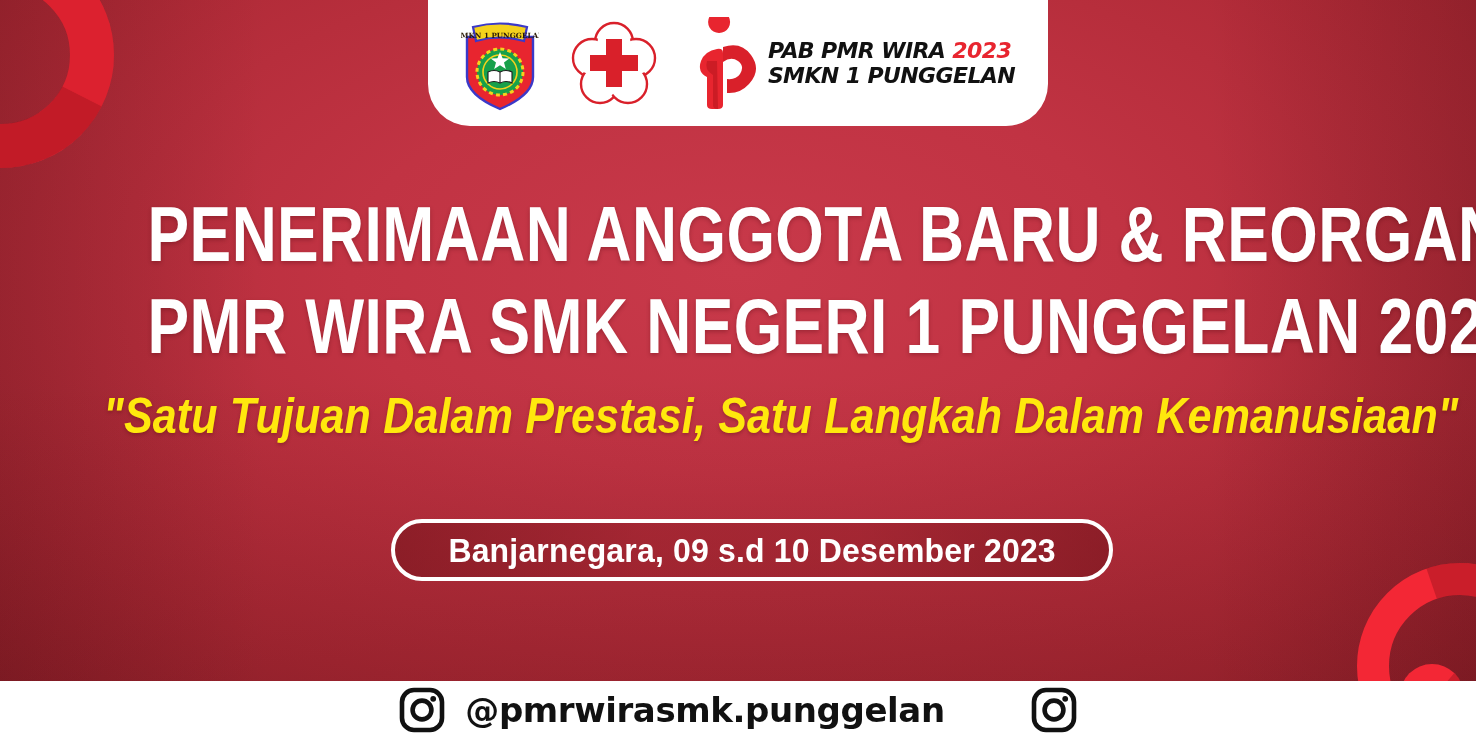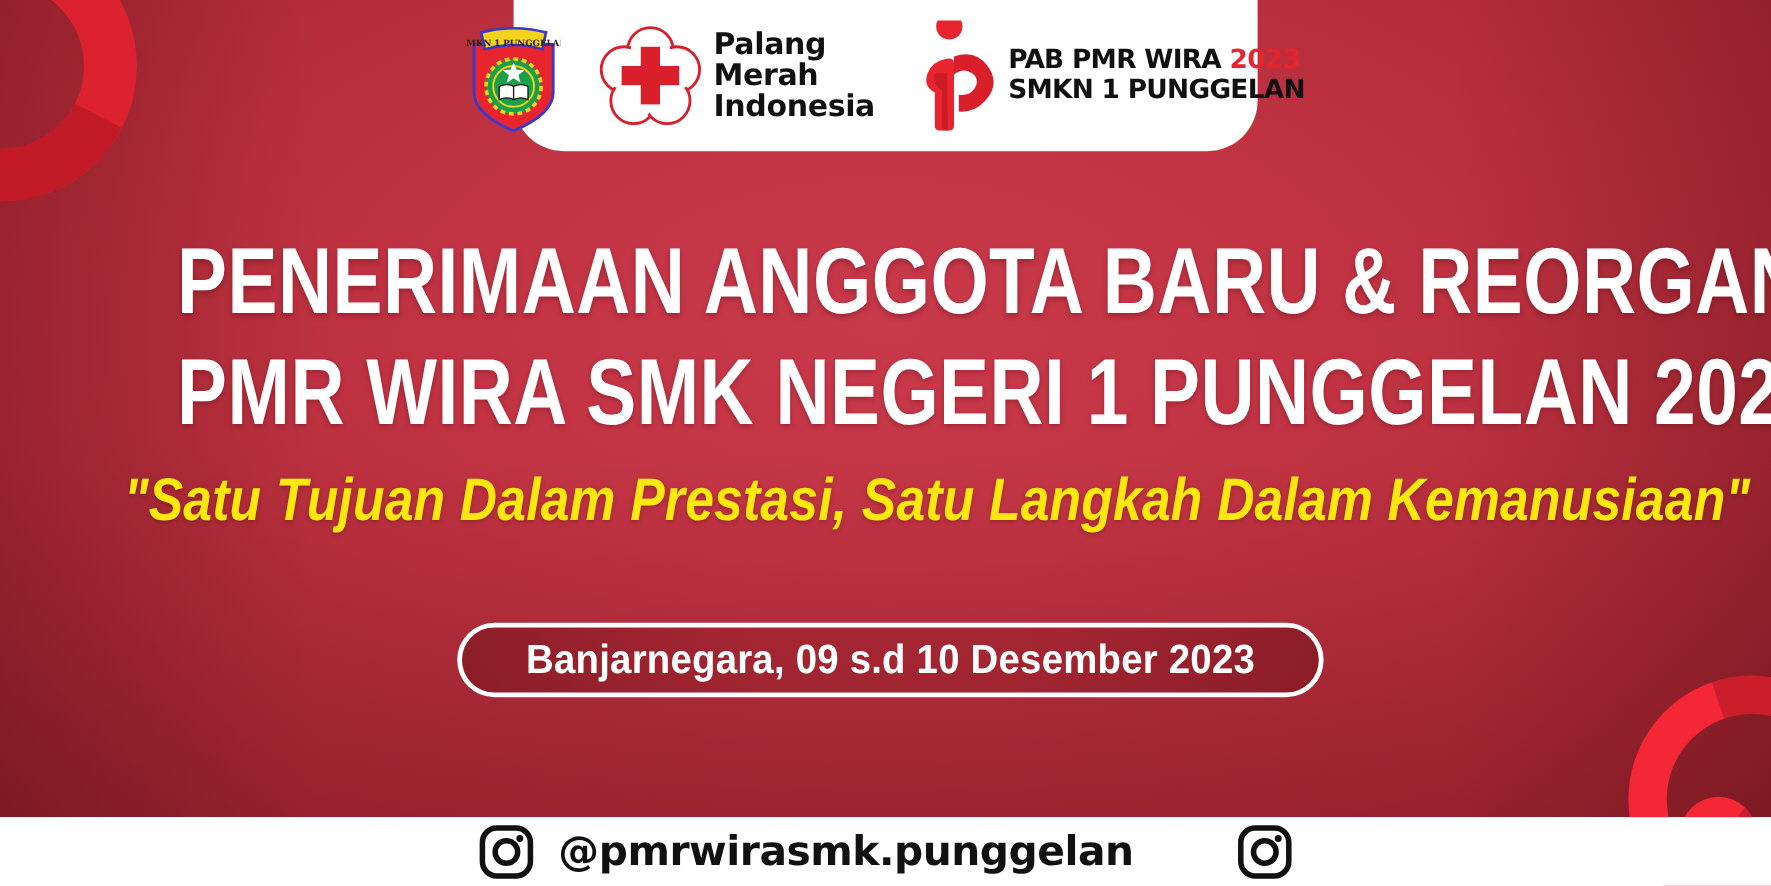--- a/index.html
+++ b/index.html
@@ -115,21 +115,21 @@
   .pmi-text{
     font-family:"DejaVu Sans", sans-serif;
     font-weight:bold;
     font-size:25px;
     line-height:1.03;
     color:#111;
     letter-spacing:-.3px;
   }
 
   
-  .pab{display:flex;align-items:center;gap:9px;margin-left:18px;}
+  .pab{display:flex;align-items:center;gap:9px;margin-left:18px;font-style:italic;}
   .pab-mark{width:66px;height:92px;display:block;}
   .pab-text{
     font-family:"DejaVu Sans", sans-serif;
     font-weight:bold;
     font-size:22px;
     line-height:1.14;
     color:#111;
     letter-spacing:-.6px;
     white-space:nowrap;
   }
@@ -167,21 +167,21 @@
     letter-spacing:.2px;
     transform:scaleX(.86);
     transform-origin:center;
     white-space:nowrap;
     text-shadow:0 2px 4px rgba(70,6,14,.28);
   }
 
   
   .date-pill{
     position:absolute;
-    left:381px; top:519px;
+    left:391px; top:519px;
     width:722px; height:62px;
     border:4px solid #ffffff;
     border-radius:34px;
     background:linear-gradient(to right,
       rgba(122,22,30,.62) 0%,
       rgba(150,32,42,.48) 35%,
       rgba(150,32,42,.48) 65%,
       rgba(122,22,30,.62) 100%);
     display:flex;
     align-items:center;
@@ -266,25 +266,20 @@
           </g>
           <circle cx="43" cy="21" r="16.4" fill="#fff"></circle>
           <circle cx="21" cy="37" r="16.4" fill="#fff"></circle>
           <circle cx="65" cy="37" r="16.4" fill="#fff"></circle>
           <circle cx="29" cy="63" r="16.4" fill="#fff"></circle>
           <circle cx="57" cy="63" r="16.4" fill="#fff"></circle>
           <rect x="35" y="18" width="16" height="48" fill="#d9202a"></rect>
           <rect x="19" y="34" width="48" height="16" fill="#d9202a"></rect>
         </svg>
       </span>
-      <div class="pmi-text">
-        <div>Palang</div>
-        <div>Merah</div>
-        <div>Indonesia</div>
-      </div>
     </div>
 
     <div class="pab">
       <span>
         <svg class="pab-mark" viewBox="0 0 66 92" aria-hidden="true">
           <path d="M26 16 a11 11 0 1 1 .2 0 z" fill="#e8252f"></path>
           <path d="M30 30 q18-6 28 8 q11 15 -2 29 q-9 10 -22 9 l0-14 q9 1 13-5 q5-8 -2-13 q-7-5 -15 1 z" fill="#d9202a"></path>
           <path d="M24 32 q-12 2 -16 12 q-4 11 6 16 l0 28 q0 4 5 4 l6 0 q5 0 5-4 l0-52 q0-5 -6-4 z" fill="#e8252f"></path>
           <path d="M14 44 q-3 9 6 14 l0 30 q0 4 5 4 l-1-48 z" fill="#b5151d" opacity=".55"></path>
         </svg>

